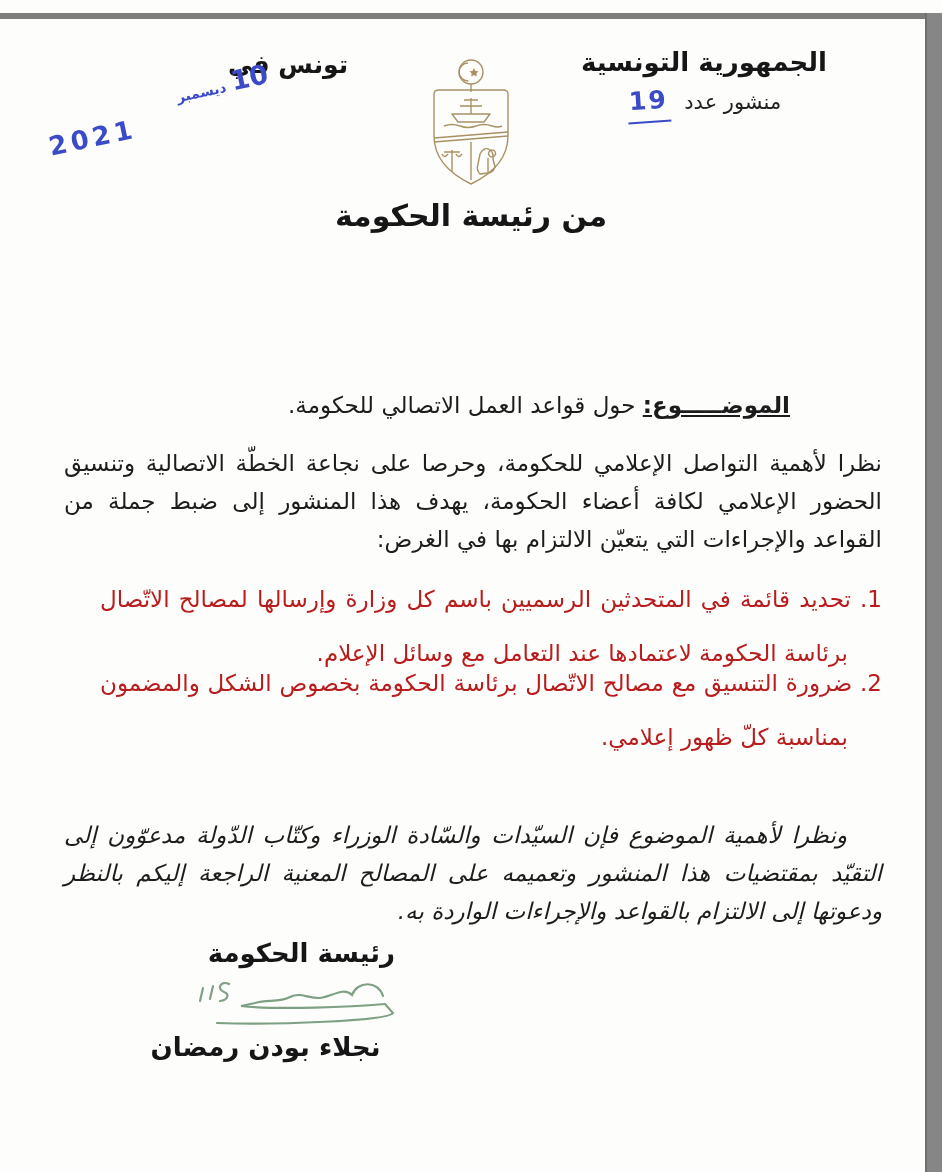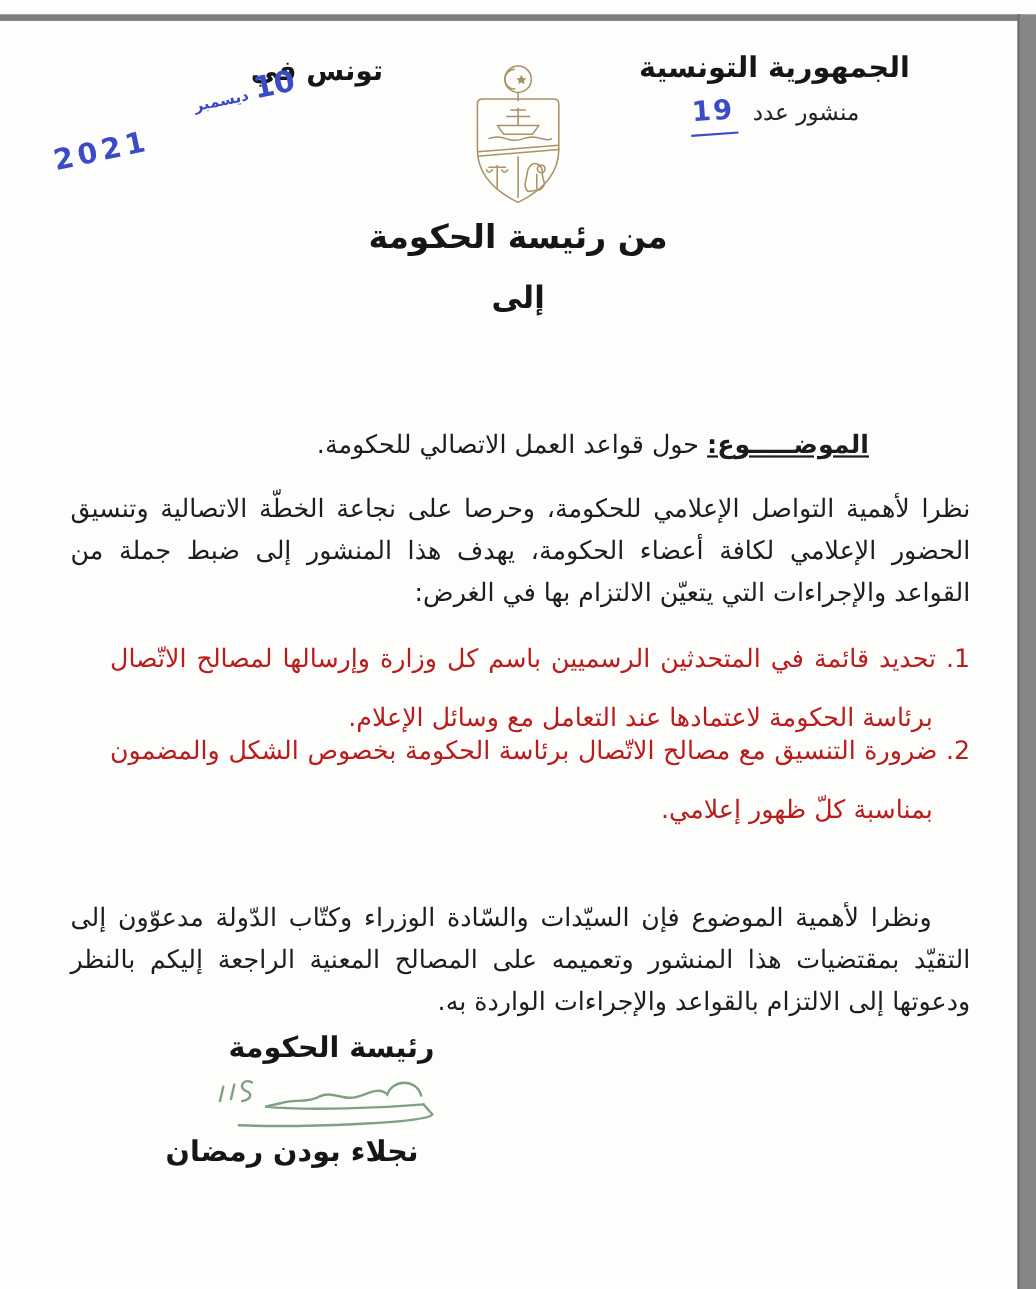--- a/index.html
+++ b/index.html
@@ -37,21 +37,21 @@
   .addr-rcpt{top:294px;font-size:30px;}
   
   .subject{position:absolute;right:152px;top:392px;direction:rtl;font-size:23px;}
   .subject .lbl{font-weight:bold;text-decoration:underline;}
   
   .para{
     position:absolute;right:60px;left:64px;direction:rtl;font-size:23px;
     line-height:38px;text-align:justify;text-align-last:right;color:#1d1d1d;
   }
   .intro{top:444px;}
-  .closing{top:816px;text-indent:35px;}
+  .closing{top:816px;text-indent:35px;font-style:italic;}
   .item{
     position:absolute;right:60px;left:100px;direction:rtl;font-size:23px;
     line-height:54px;text-align:justify;text-align-last:right;
     padding-right:34px;text-indent:-34px;color:#b91c1c;
   }
   .item .num{font-weight:normal;}
   .item1{top:572px;} .item2{top:656px;} .item3{top:736px;}
   
   .sig-title{position:absolute;left:195px;top:938px;width:200px;text-align:right;font-size:26px;font-weight:bold;direction:rtl;color:#161616;}
   .sig-svg{position:absolute;left:183px;top:972px;}
@@ -95,21 +95,20 @@
         <path d="M16,80 L90,74 M16,84 L90,78"></path>
         <path d="M53,84 L53,122"></path>
         <path d="M34,92 L34,114 M26,94 L42,94 M24,96 q2,5 6,0 M38,96 q2,5 6,0"></path>
         <path d="M62,96 q4,-8 10,-4 q4,3 3,9 l2,8 q-2,6 -7,6 l-8,1 q-4,-4 -2,-10 z"></path>
         <path d="M74,92 a3.5,3.5 0 1,0 .1,0 M70,100 L70,114"></path>
       </g>
     </svg>
   </div>
 
   <div class="addr addr-from">من رئيسة الحكومة</div>
-  <div class="addr addr-to">إلى</div>
 
   <div class="subject">
     <span class="lbl">الموضـــــوع:</span><span> حول قواعد العمل الاتصالي للحكومة.</span>
   </div>
 
   <div class="para intro">نظرا لأهمية التواصل الإعلامي للحكومة، وحرصا على نجاعة الخطّة الاتصالية وتنسيق الحضور الإعلامي لكافة أعضاء الحكومة، يهدف هذا المنشور إلى ضبط جملة من القواعد والإجراءات التي يتعيّن الالتزام بها في الغرض:</div>
 
   <div class="item item1">
     <span class="num">1.</span><span> تحديد قائمة في المتحدثين الرسميين باسم كل وزارة وإرسالها لمصالح الاتّصال برئاسة الحكومة لاعتمادها عند التعامل مع وسائل الإعلام.</span>
   </div>

